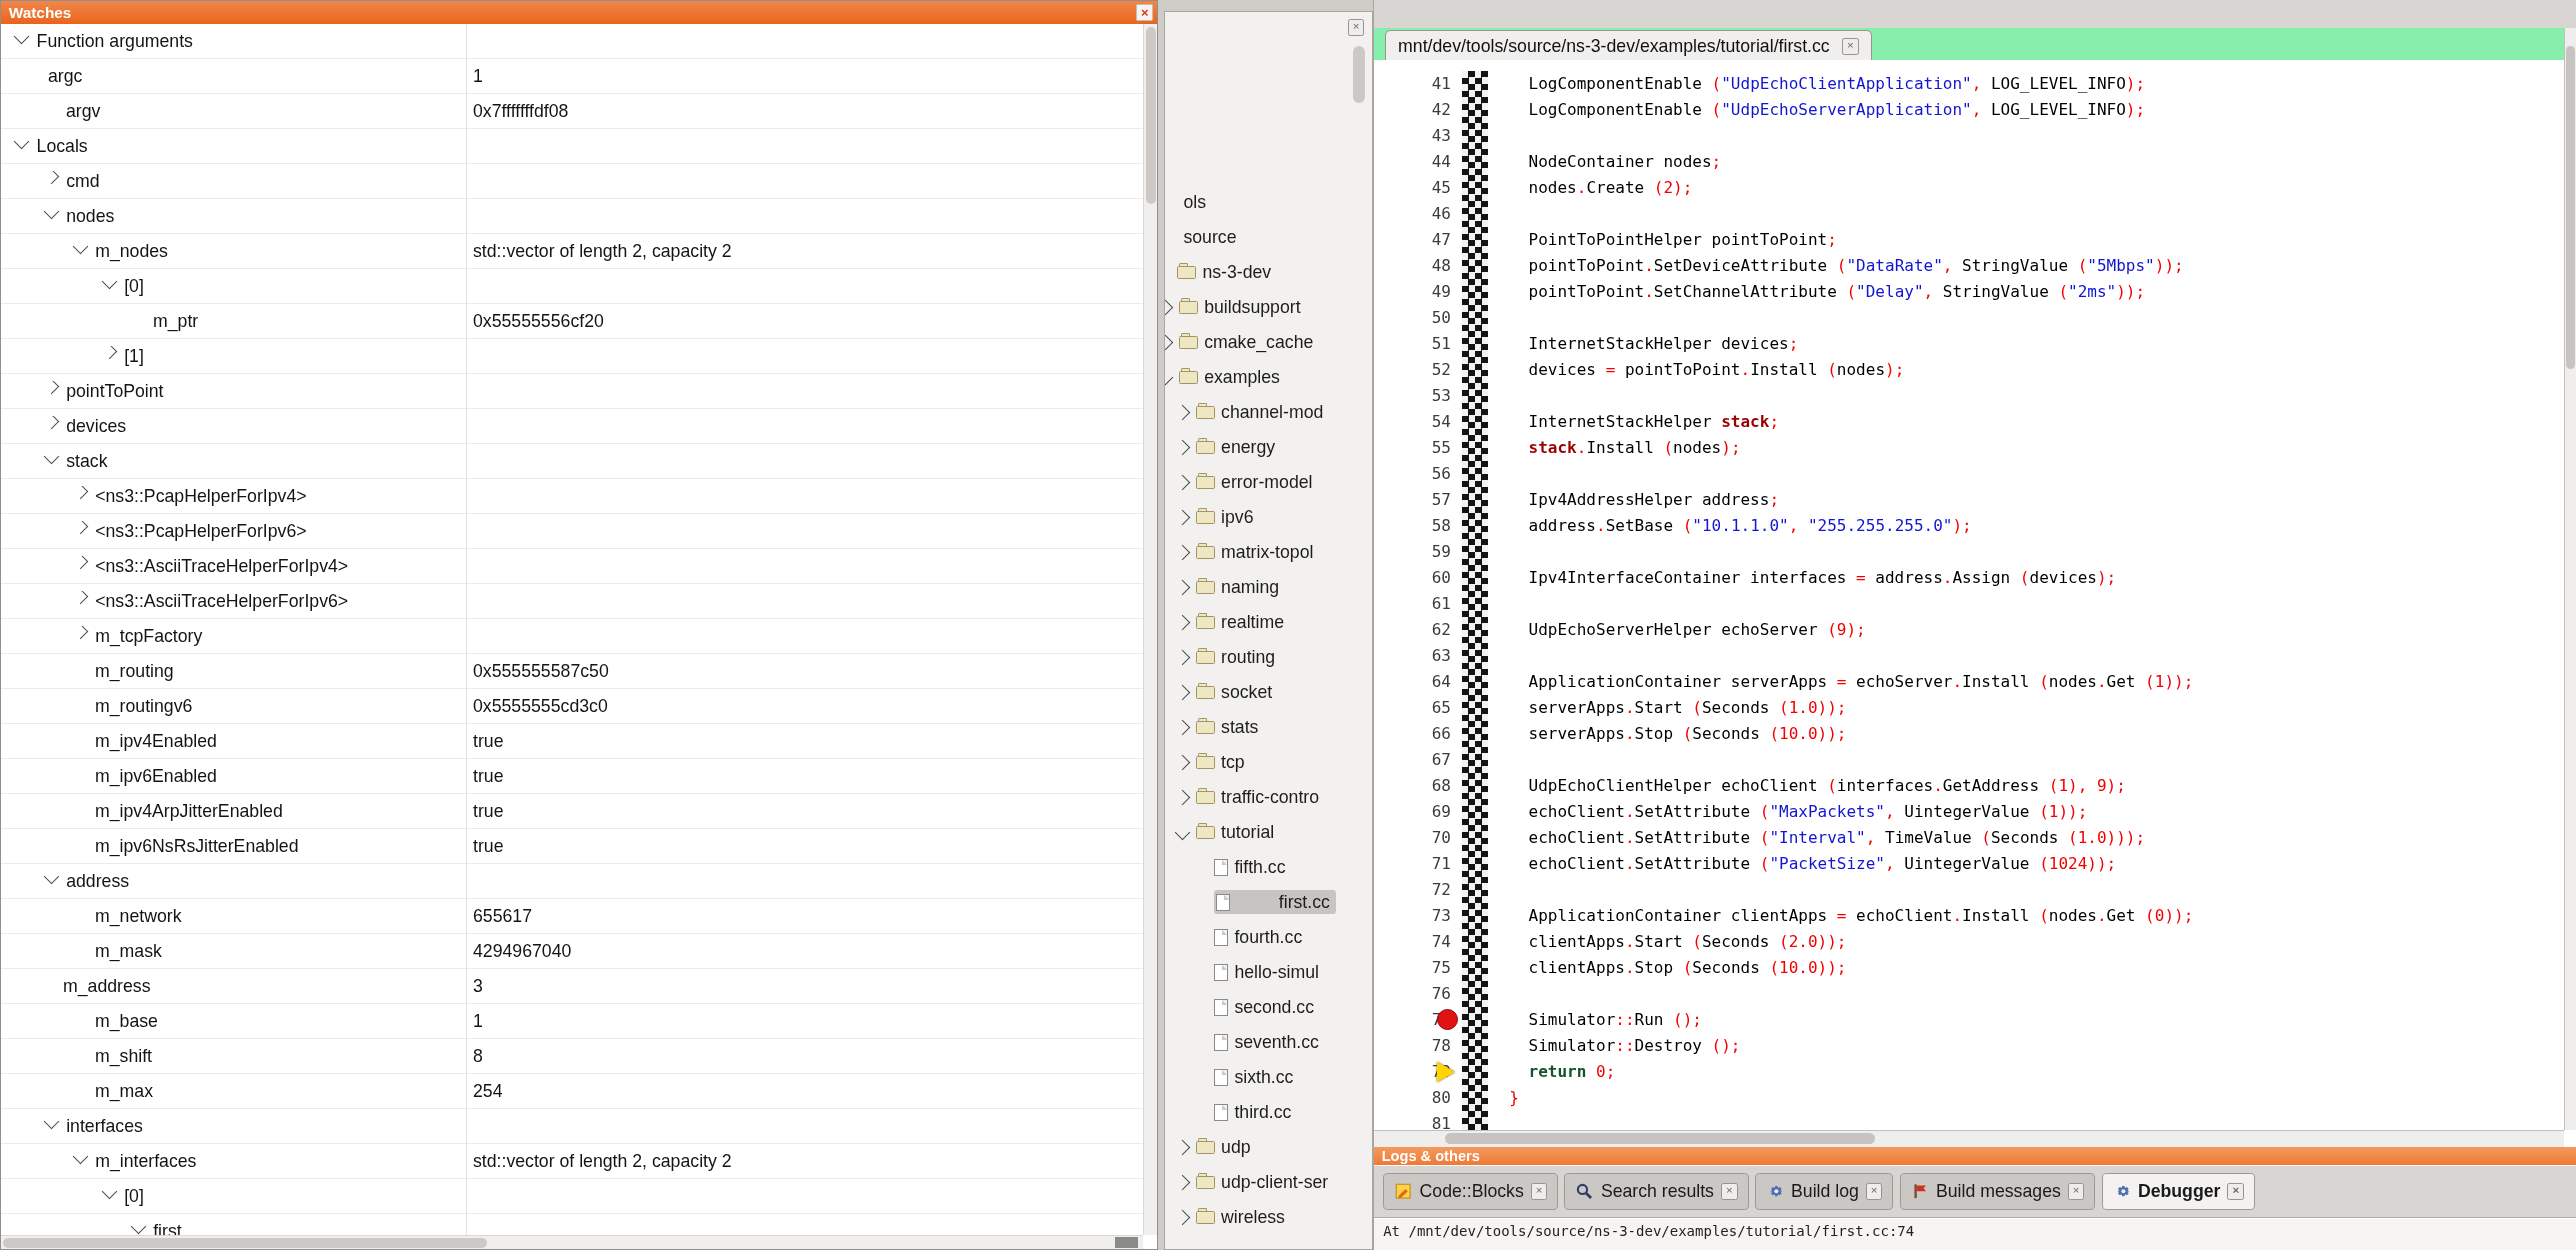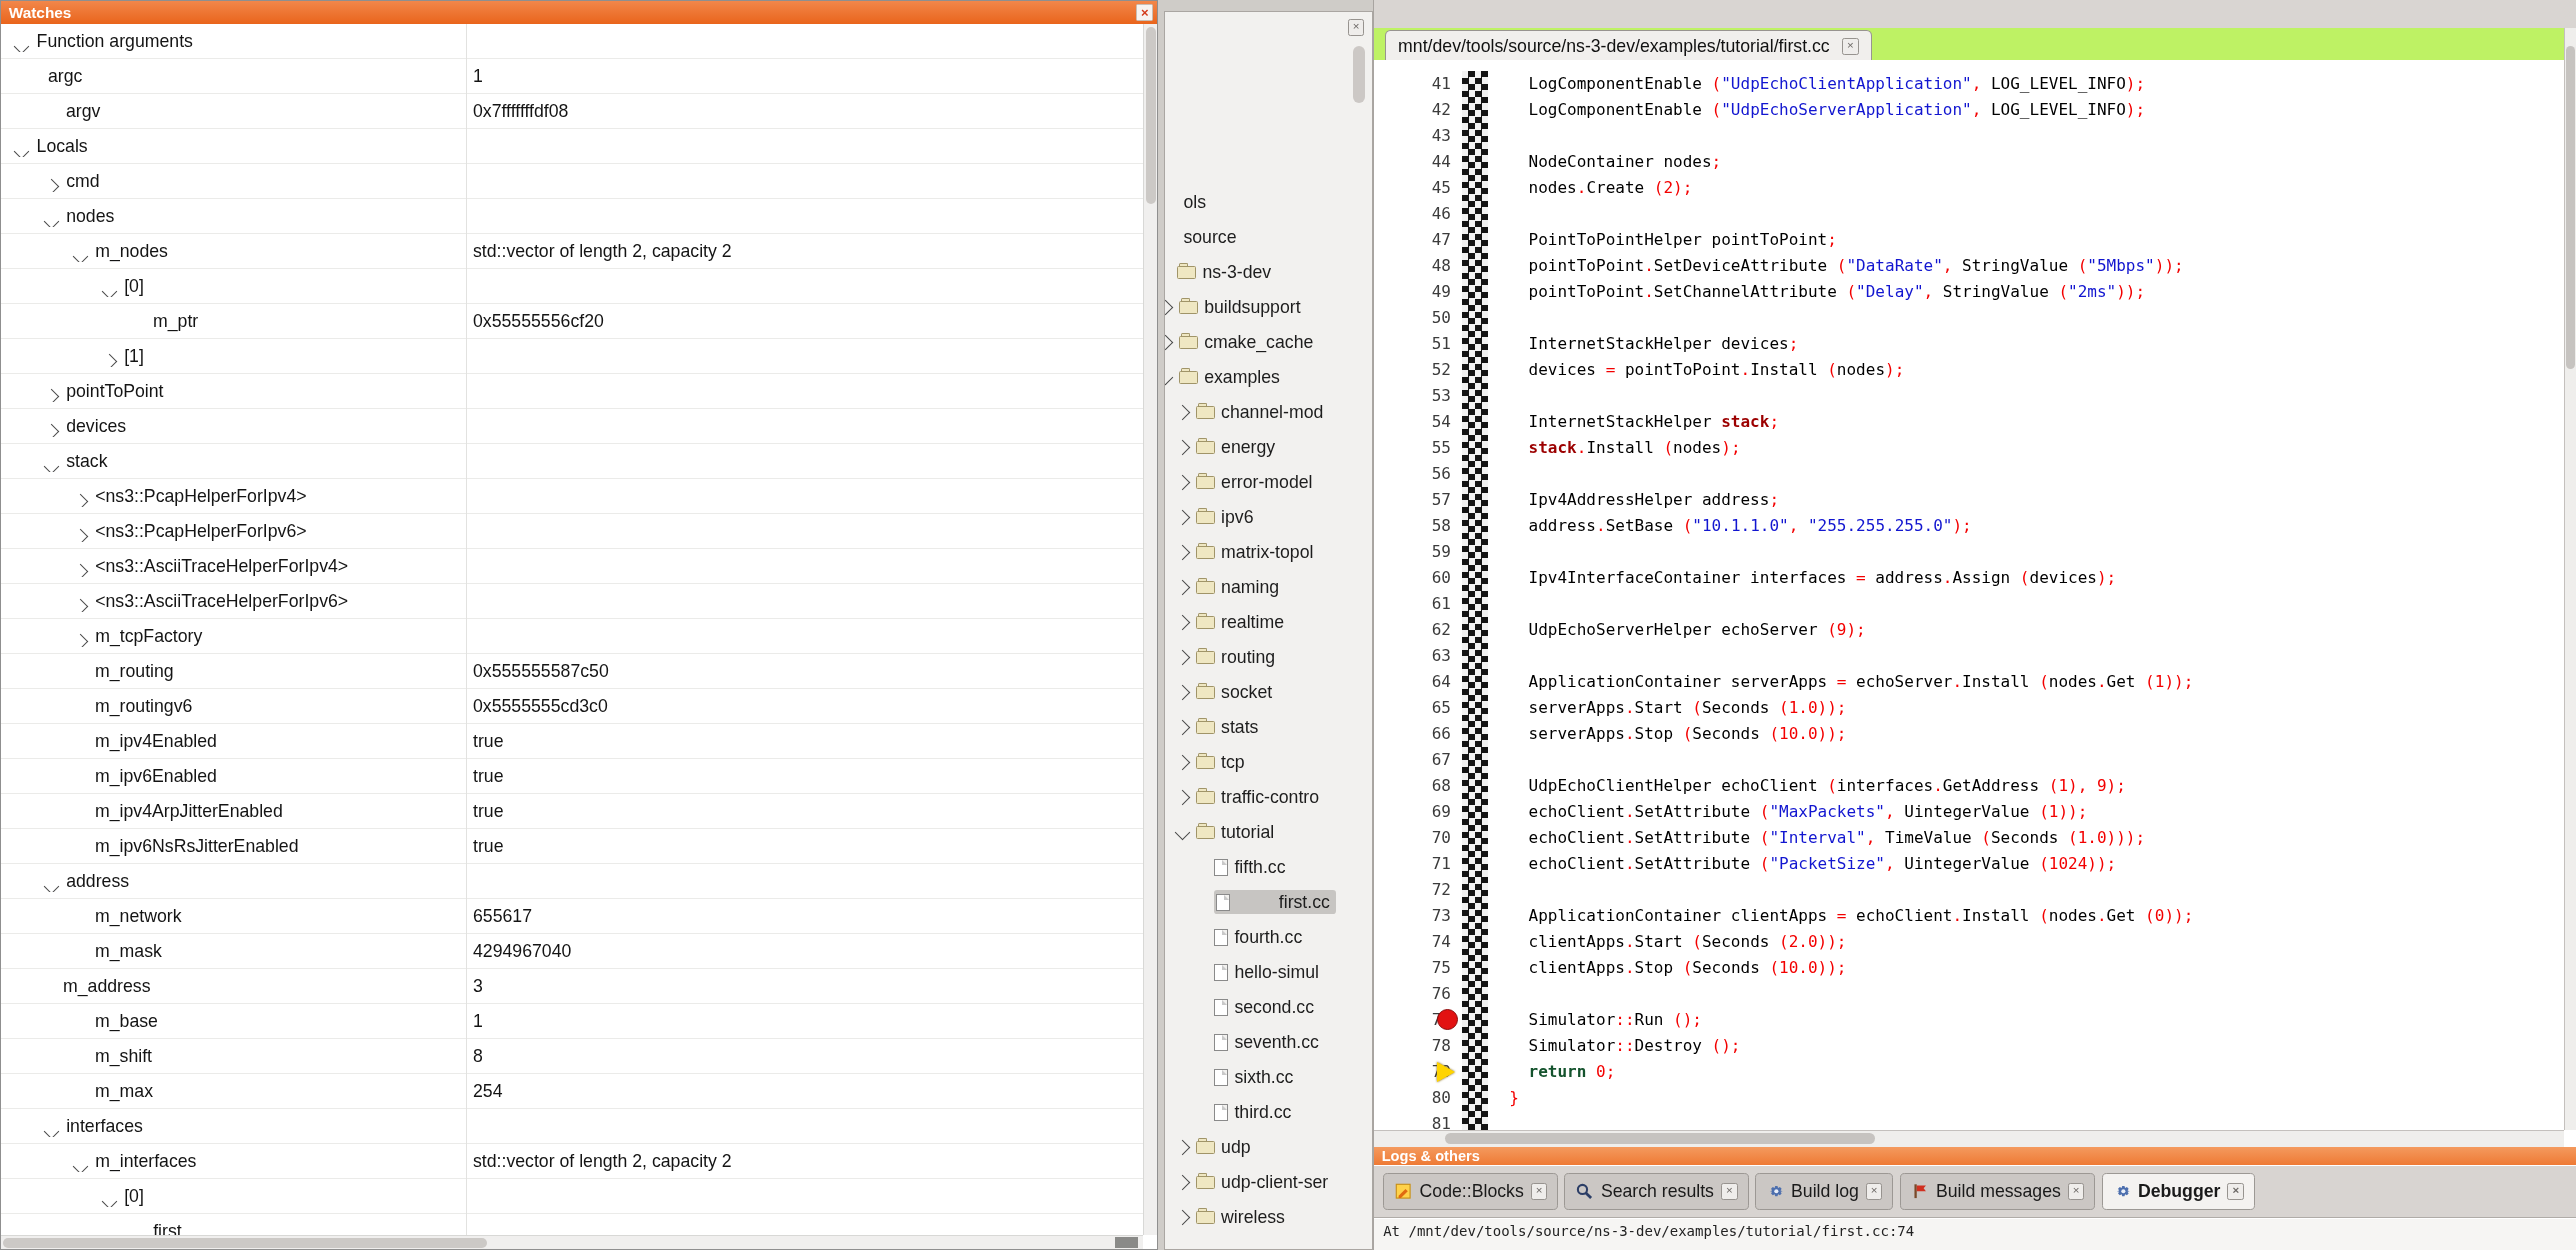--- a/index.html
+++ b/index.html
@@ -18,21 +18,21 @@
   .chev.closed{transform:rotate(-45deg);}
   .chev.open{transform:rotate(45deg);}
   .folder-ic{width:17px;height:11.5px;background:#efe7c2;border:0.8px solid #a09468;border-radius:1.5px;position:relative;flex:0 0 auto;margin-left:7.7px;}
   .folder-ic::before{content:"";position:absolute;top:-3.8px;left:0.8px;width:7px;height:2.3px;background:#efe7c2;border:0.8px solid #a09468;border-bottom:none;border-radius:1.5px 1.5px 0 0;}
   .file-ic{width:12.3px;height:15.4px;background:#ffffff;border:0.8px solid #8a8a8a;position:relative;flex:0 0 auto;}
   .file-ic::before{content:"";position:absolute;top:0;right:0;width:0;height:0;border-style:solid;border-width:0 5.4px 5.4px 0;border-color:#f2f1ef #f2f1ef #c9c9c9 #c9c9c9;}
 
   
   #editor-panel{position:absolute;left:1373px;top:0;right:0;height:1250px;background:#ffffff;border-left:0.8px solid #a8a4a0;box-sizing:border-box;}
   .ed-topstrip{position:absolute;top:0;left:0;right:0;height:28px;background:#d9d5d2;}
-  .ed-tabbar{position:absolute;top:28px;left:0;right:0;height:32px;background:#bef264;border-bottom:0.8px solid #989490;}
+  .ed-tabbar{position:absolute;top:28px;left:0;right:0;height:32px;background:#86efac;border-bottom:0.8px solid #989490;}
   .ed-tab{position:absolute;left:10.8px;top:2.3px;height:30px;background:#f1efed;border:0.8px solid #989490;border-bottom:none;border-radius:5.4px 5.4px 0 0;display:flex;align-items:center;padding:0 12.3px;font-size:17.7px;color:#111;}
   .ed-tab .xbox{margin-left:12.3px;}
   .xbox{display:inline-block;width:14.6px;height:14.6px;border:0.8px solid #97938f;background:#efedeb;color:#6b6764;font-size:11.5px;line-height:13px;text-align:center;border-radius:2.3px;flex:0 0 auto;}
   .ed-code{position:absolute;top:60px;left:0;right:12.3px;bottom:120px;background:#fff;overflow:hidden;padding-top:11px;}
   .code-line{display:flex;height:26px;line-height:26px;font-family:"DejaVu Sans Mono",monospace;font-size:16px;}
   .ln{width:77px;flex:0 0 auto;text-align:right;padding-right:10.8px;color:#3c3c3c;}
   .bp-margin{width:26px;flex:0 0 auto;position:relative;background:repeating-conic-gradient(#141414 0% 25%,#f2f2f2 0% 50%) 0 0/13px 13px;}
   .bp-dot{position:absolute;left:-24.6px;top:2.3px;width:21px;height:21px;border-radius:50%;background:#e21212;border:1.5px solid #8d0b0b;box-sizing:border-box;}
   .exec-arrow{position:absolute;left:-24.6px;top:3.1px;width:0;height:0;border-top:10px solid transparent;border-bottom:10px solid transparent;border-left:18.4px solid #ffd400;filter:drop-shadow(0 0 0.8px #7a5c00);}
   .code-text{white-space:pre;padding-left:21.5px;}
@@ -53,21 +53,21 @@
   .ltab svg{display:block;}
   .logs-status{position:absolute;top:1219px;left:0;right:0;bottom:0;background:#f6f5f3;font-family:"DejaVu Sans Mono",monospace;font-size:14px;color:#222;padding:3.8px 0 0 9.2px;box-sizing:border-box;}
 
   
   #watches-window{position:absolute;left:0;top:0;width:1158px;height:1250px;background:#ffffff;border:0.8px solid #8f8f8f;box-sizing:border-box;}
   .watches-title{height:23px;background:linear-gradient(#f2874a,#e9641c);color:#ffffff;font-size:15.4px;font-weight:bold;display:flex;align-items:center;padding-left:7.7px;}
   .w-close{margin-left:auto;margin-right:3.8px;width:17px;height:17px;background:#f7f3f0;border:0.8px solid #c8bdb4;color:#d33a1a;font-size:13px;line-height:15.4px;text-align:center;font-weight:bold;border-radius:1.5px;box-sizing:border-box;}
   .watches-body{position:absolute;top:23px;left:0;right:14px;bottom:14px;overflow:hidden;background:#fff;}
   .watches-body::before{content:"";position:absolute;left:465px;top:0;bottom:0;width:0.8px;background:#e2e2e0;z-index:5;}
   .w-row{height:34px;border-bottom:0.8px solid #ebebe9;position:relative;display:flex;align-items:center;font-size:17.7px;color:#141414;}
-  .w-name{display:flex;align-items:flex-end;width:465px;overflow:hidden;flex:0 0 auto;}
+  .w-name{display:flex;align-items:flex-start;width:465px;overflow:hidden;flex:0 0 auto;}
   .w-label{margin-left:9.2px;white-space:nowrap;}
   .w-value{position:absolute;left:472px;white-space:nowrap;}
   .watches-vscroll{position:absolute;top:23px;right:0;width:14px;bottom:14px;background:#f0efee;border-left:0.8px solid #d8d8d6;box-sizing:border-box;}
   .watches-vscroll .thumb{position:absolute;top:3.1px;left:1.5px;right:1.5px;height:177px;background:#ccc9c6;border-radius:6.1px;}
   .watches-hscroll{position:absolute;left:0;bottom:0;height:14px;right:14px;background:#f0efee;border-top:0.8px solid #d8d8d6;box-sizing:border-box;}
   .watches-hscroll .thumb{position:absolute;left:1.5px;width:484px;top:1.5px;bottom:1.5px;background:#ccc9c6;border-radius:6.1px;}
   .watches-hscroll .corner{position:absolute;right:4.6px;top:0.8px;bottom:0.8px;width:23px;background:#8a8a88;}
 </style>
 </head>
 <body>

